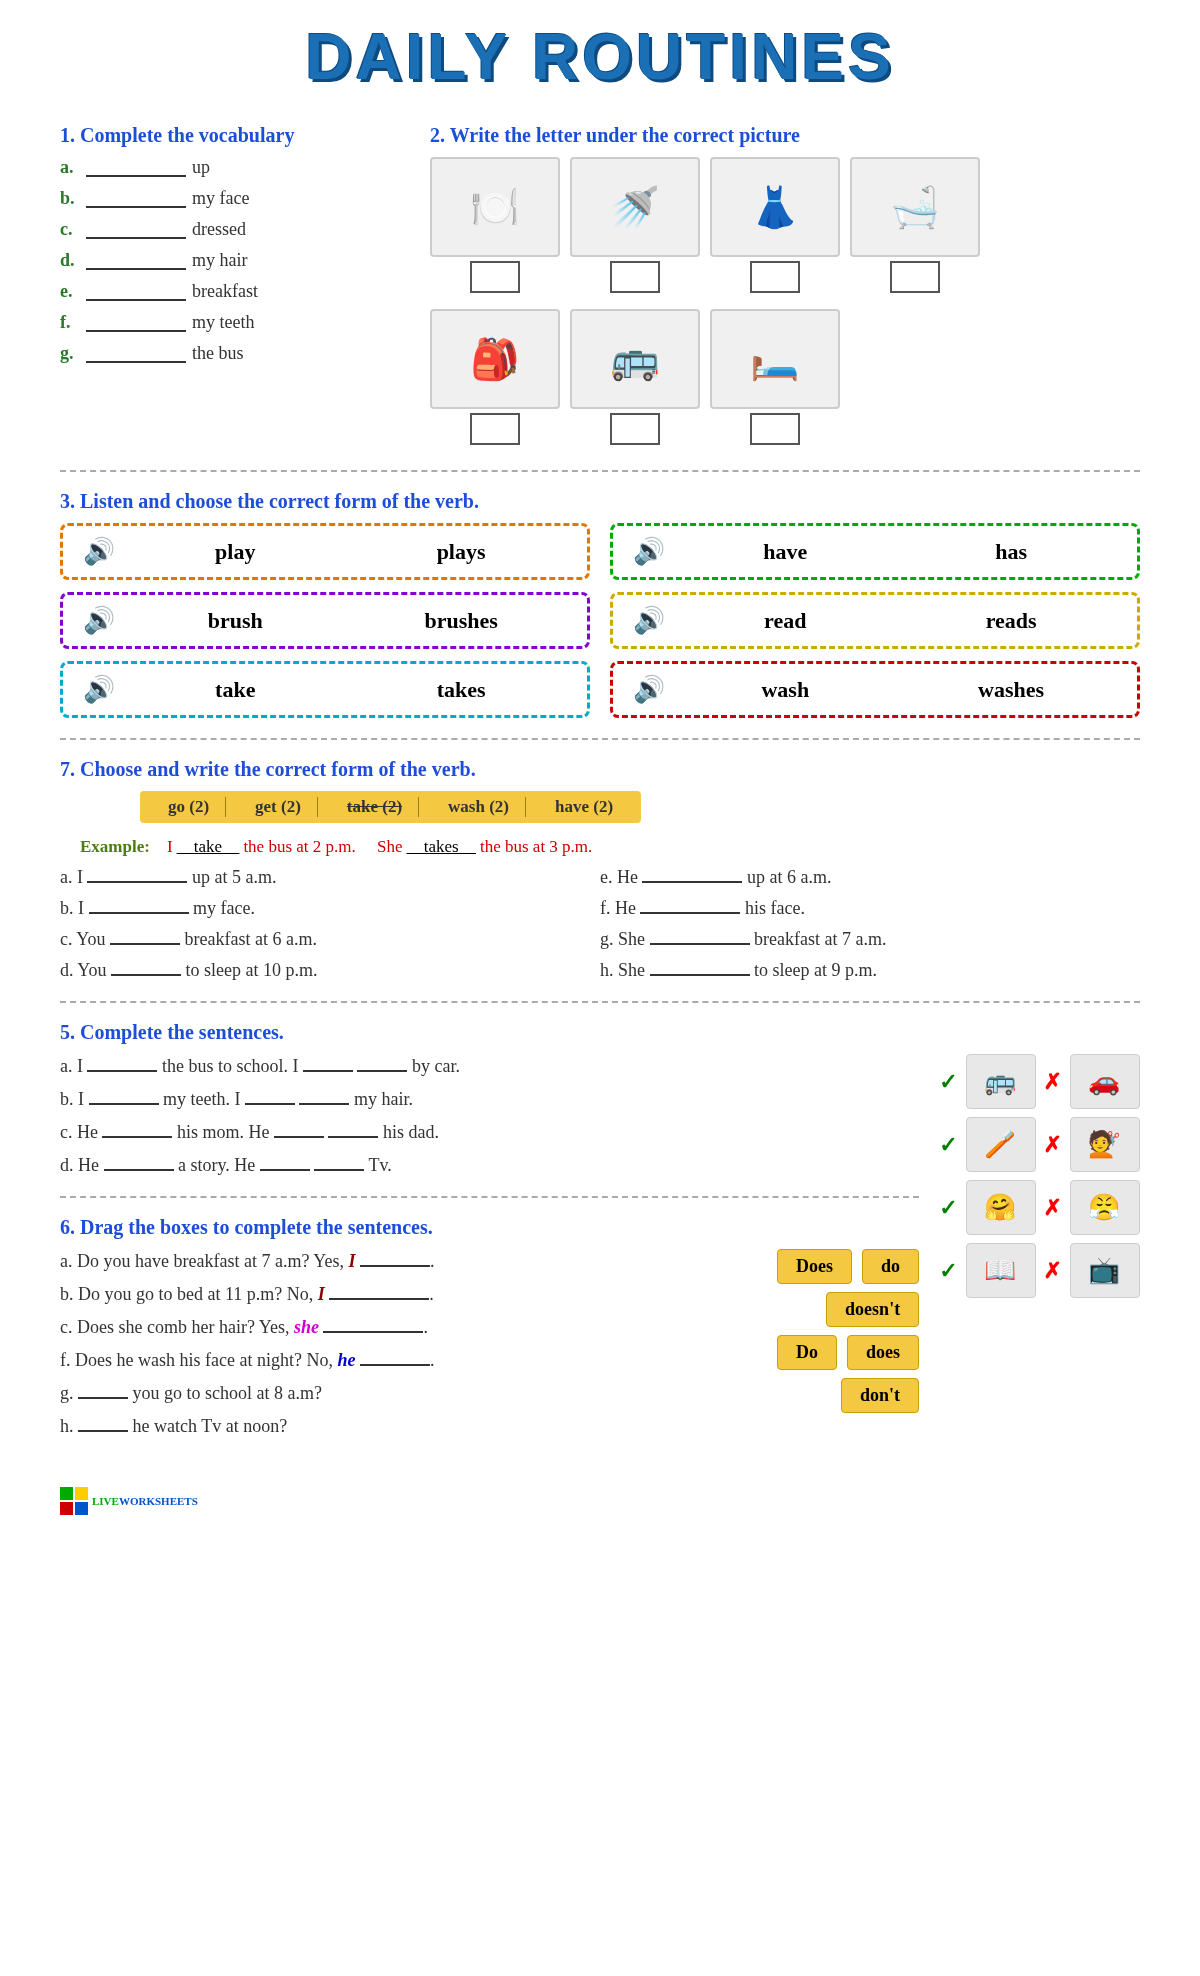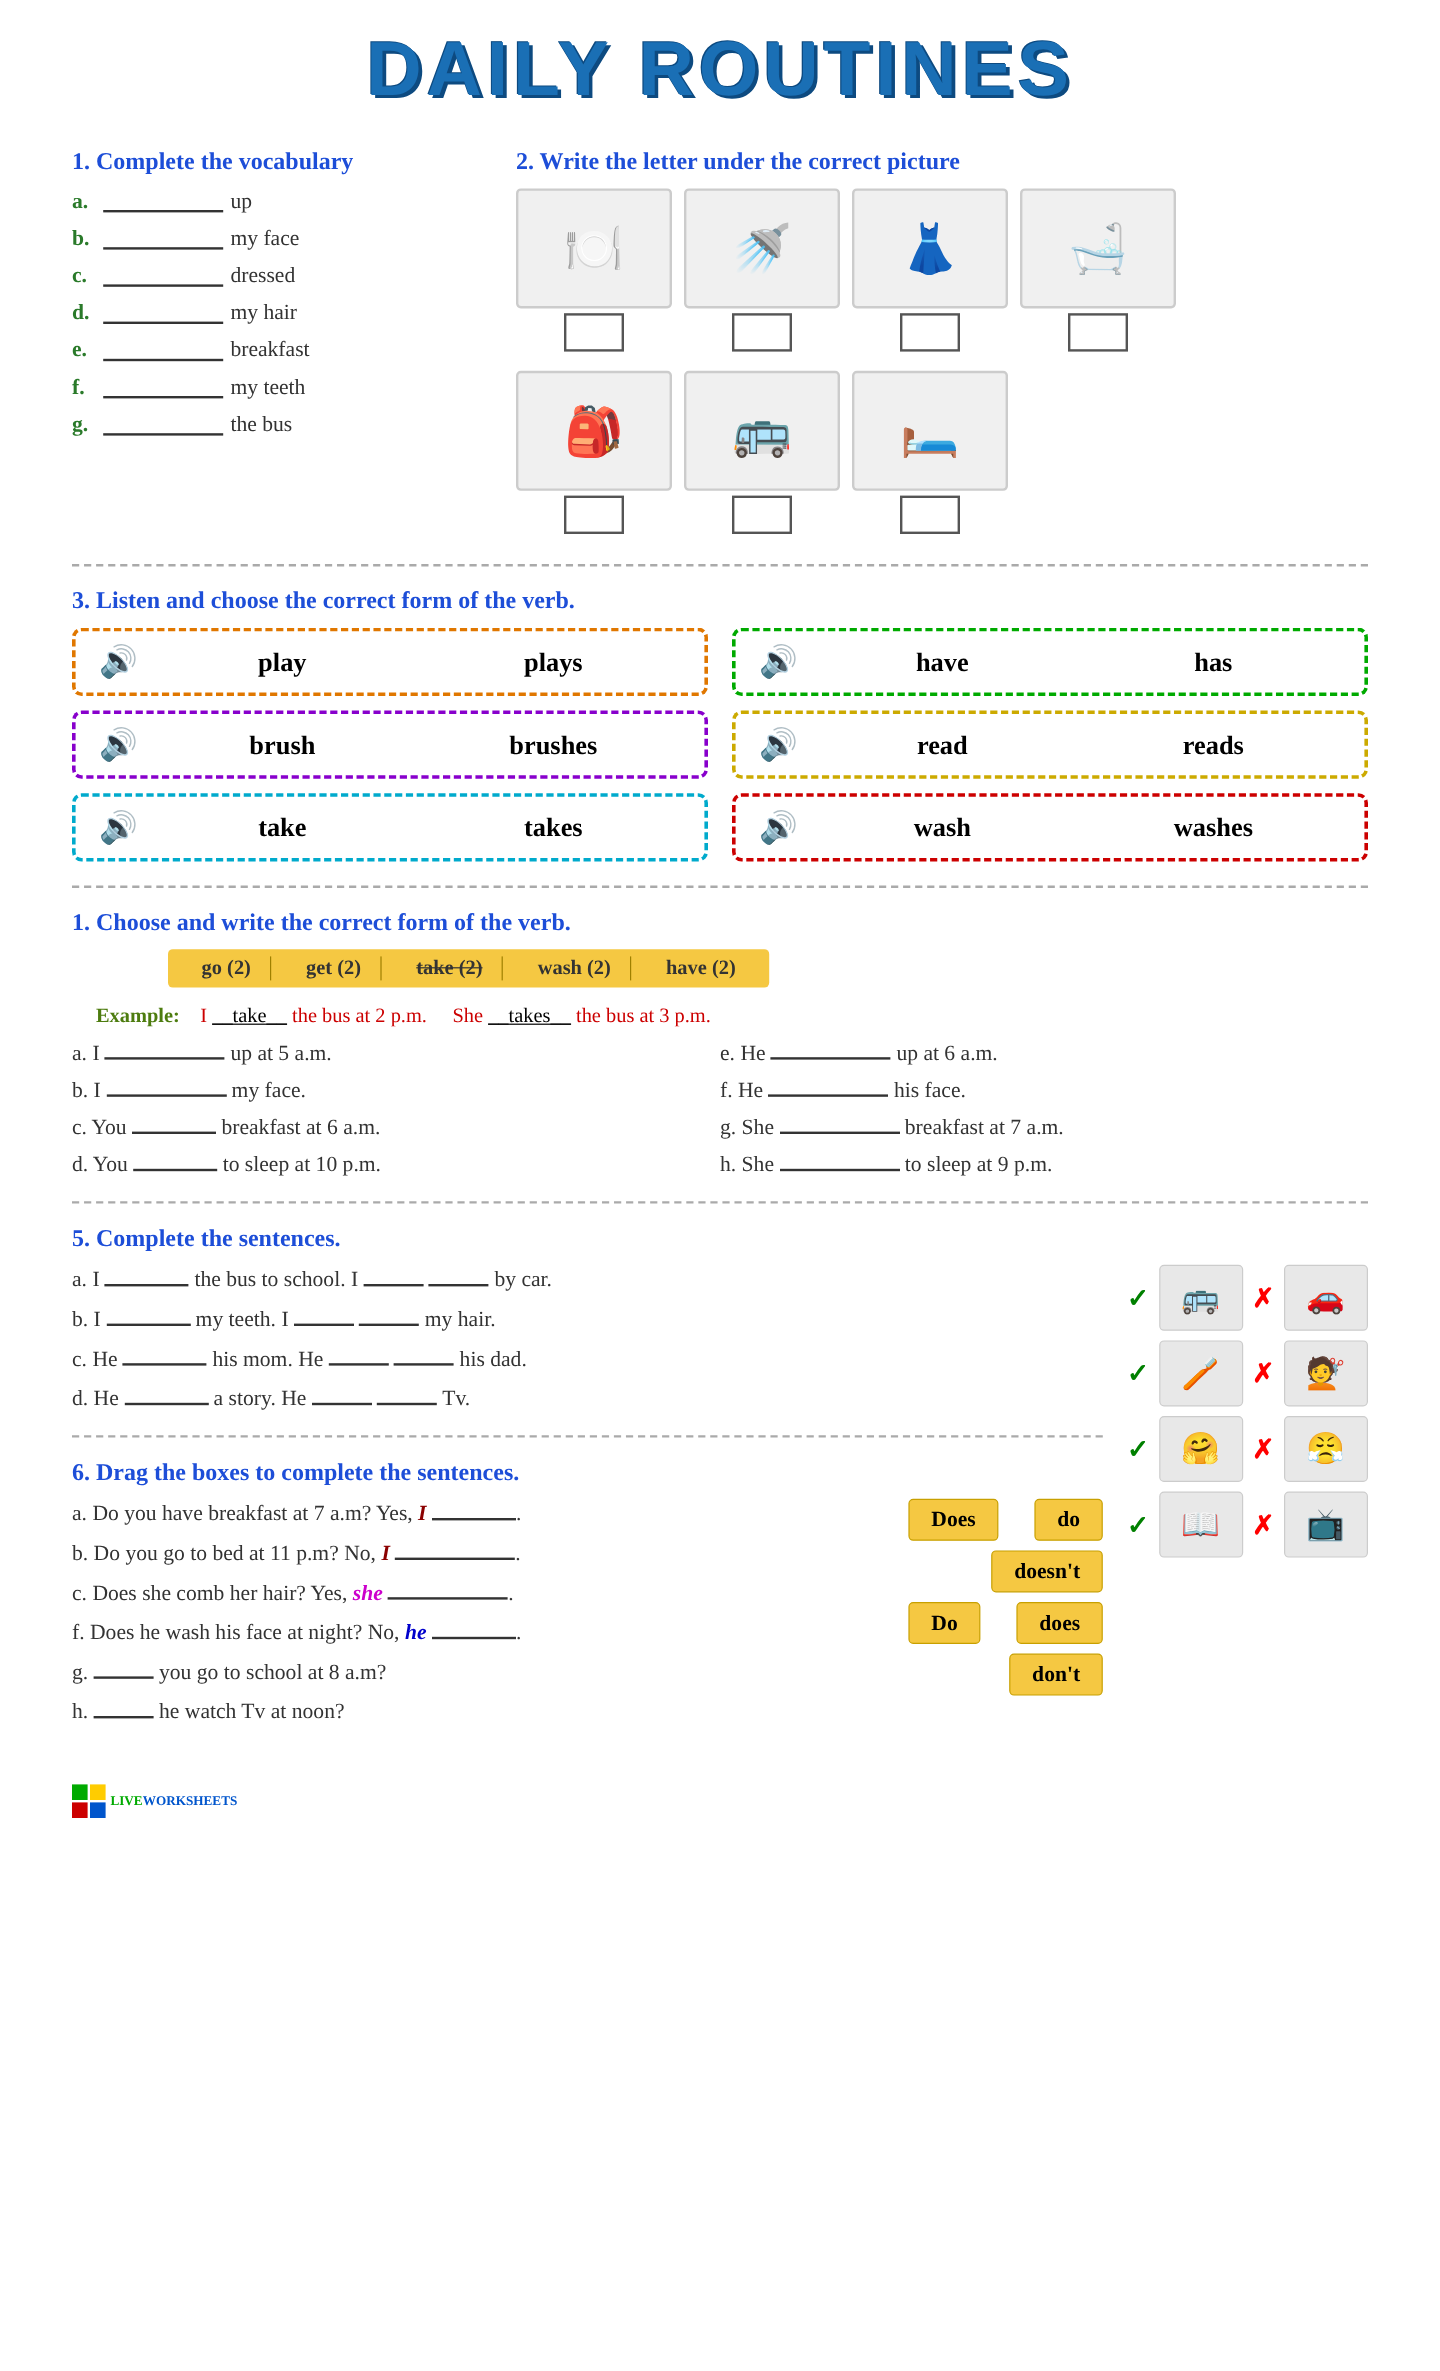--- a/index.html
+++ b/index.html
@@ -245,21 +245,20 @@
     .highlighted-she { color: #cc00cc; font-style: italic; font-weight: bold; }
     .highlighted-he { color: #0000cc; font-style: italic; font-weight: bold; }
     .drag-box {
       background: #f5c842;
       border: 1px solid #c8a000;
       padding: 6px 18px;
       font-size: 18px;
       font-weight: bold;
       border-radius: 4px;
       cursor: pointer;
-      margin-left: 20px;
     }
 
     
     .footer {
       display: flex;
       align-items: center;
       gap: 8px;
       margin-top: 30px;
     }
     .footer-logo {
@@ -415,21 +414,21 @@
         <span class="v1">wash</span>
         <span class="v2">washes</span>
       </div>
     </div>
   </div>
 </div>
 
 <hr class="divider">
 
 <div class="section-4">
-  <div class="section-title">1. Choose and write the correct form of the verb.</div>
+  <div class="section-title">7. Choose and write the correct form of the verb.</div>
   <div class="word-bank">
     <span>go (2)</span>
     <span>get (2)</span>
     <span class="strikethrough">take (2)</span>
     <span>wash (2)</span>
     <span>have (2)</span>
   </div>
   <div class="example-row">
     <span class="ex-label">Example:</span>
     &nbsp;&nbsp; I <span class="filled">__take__</span> the bus at 2 p.m.

